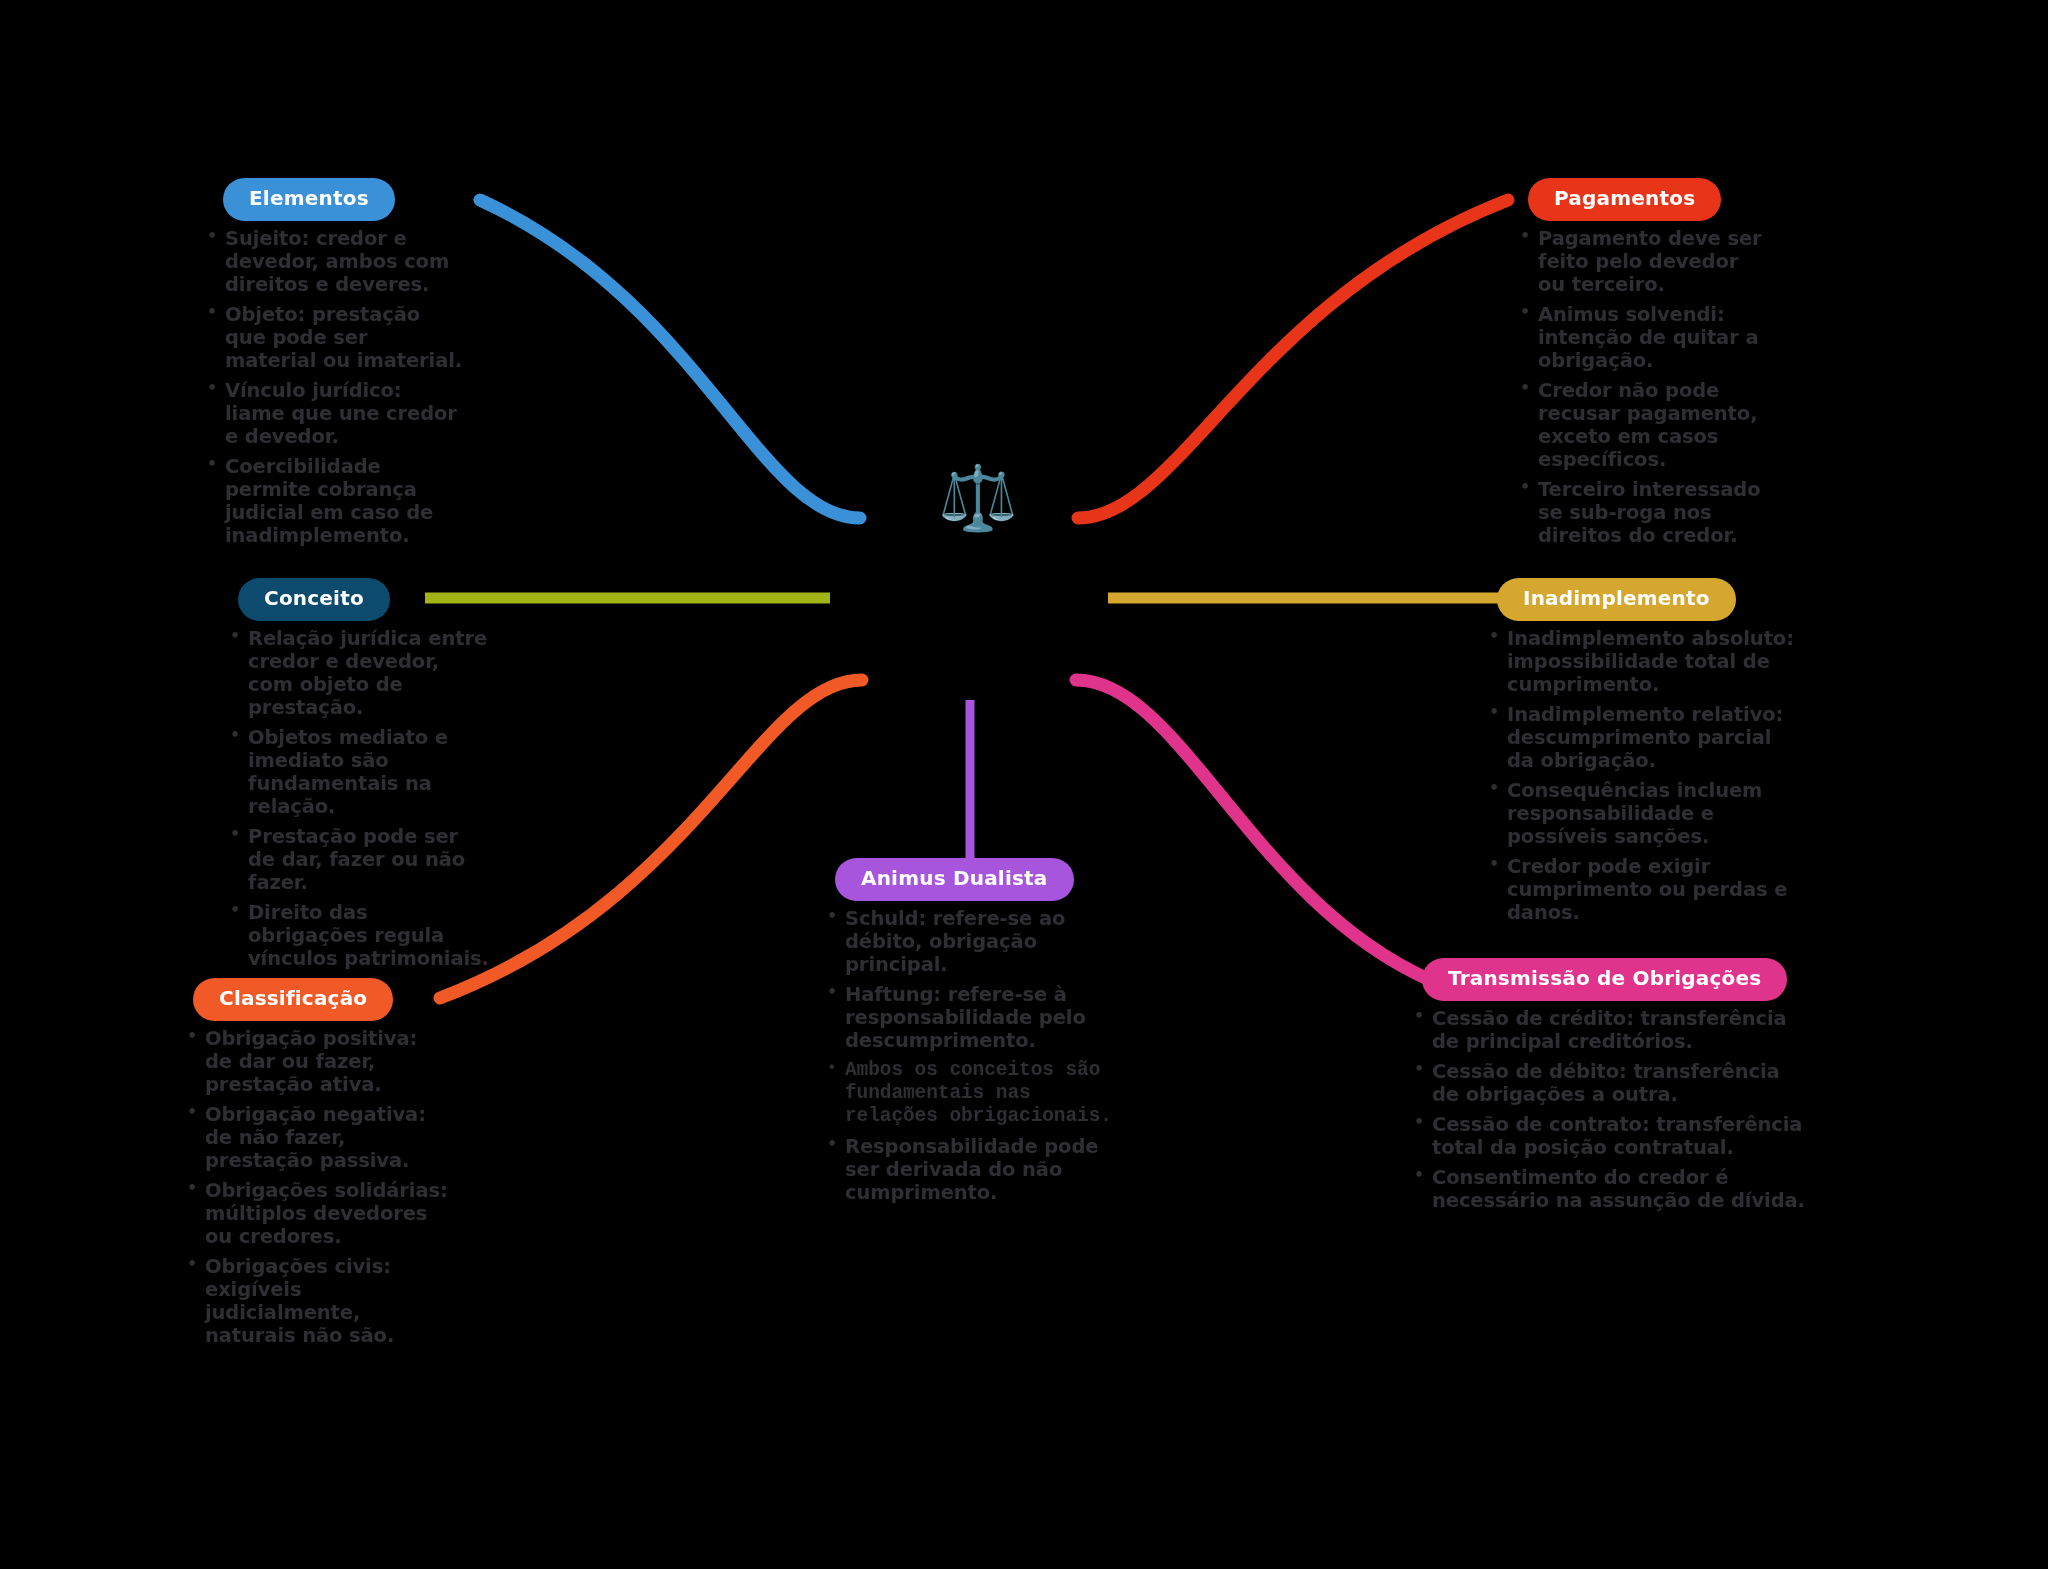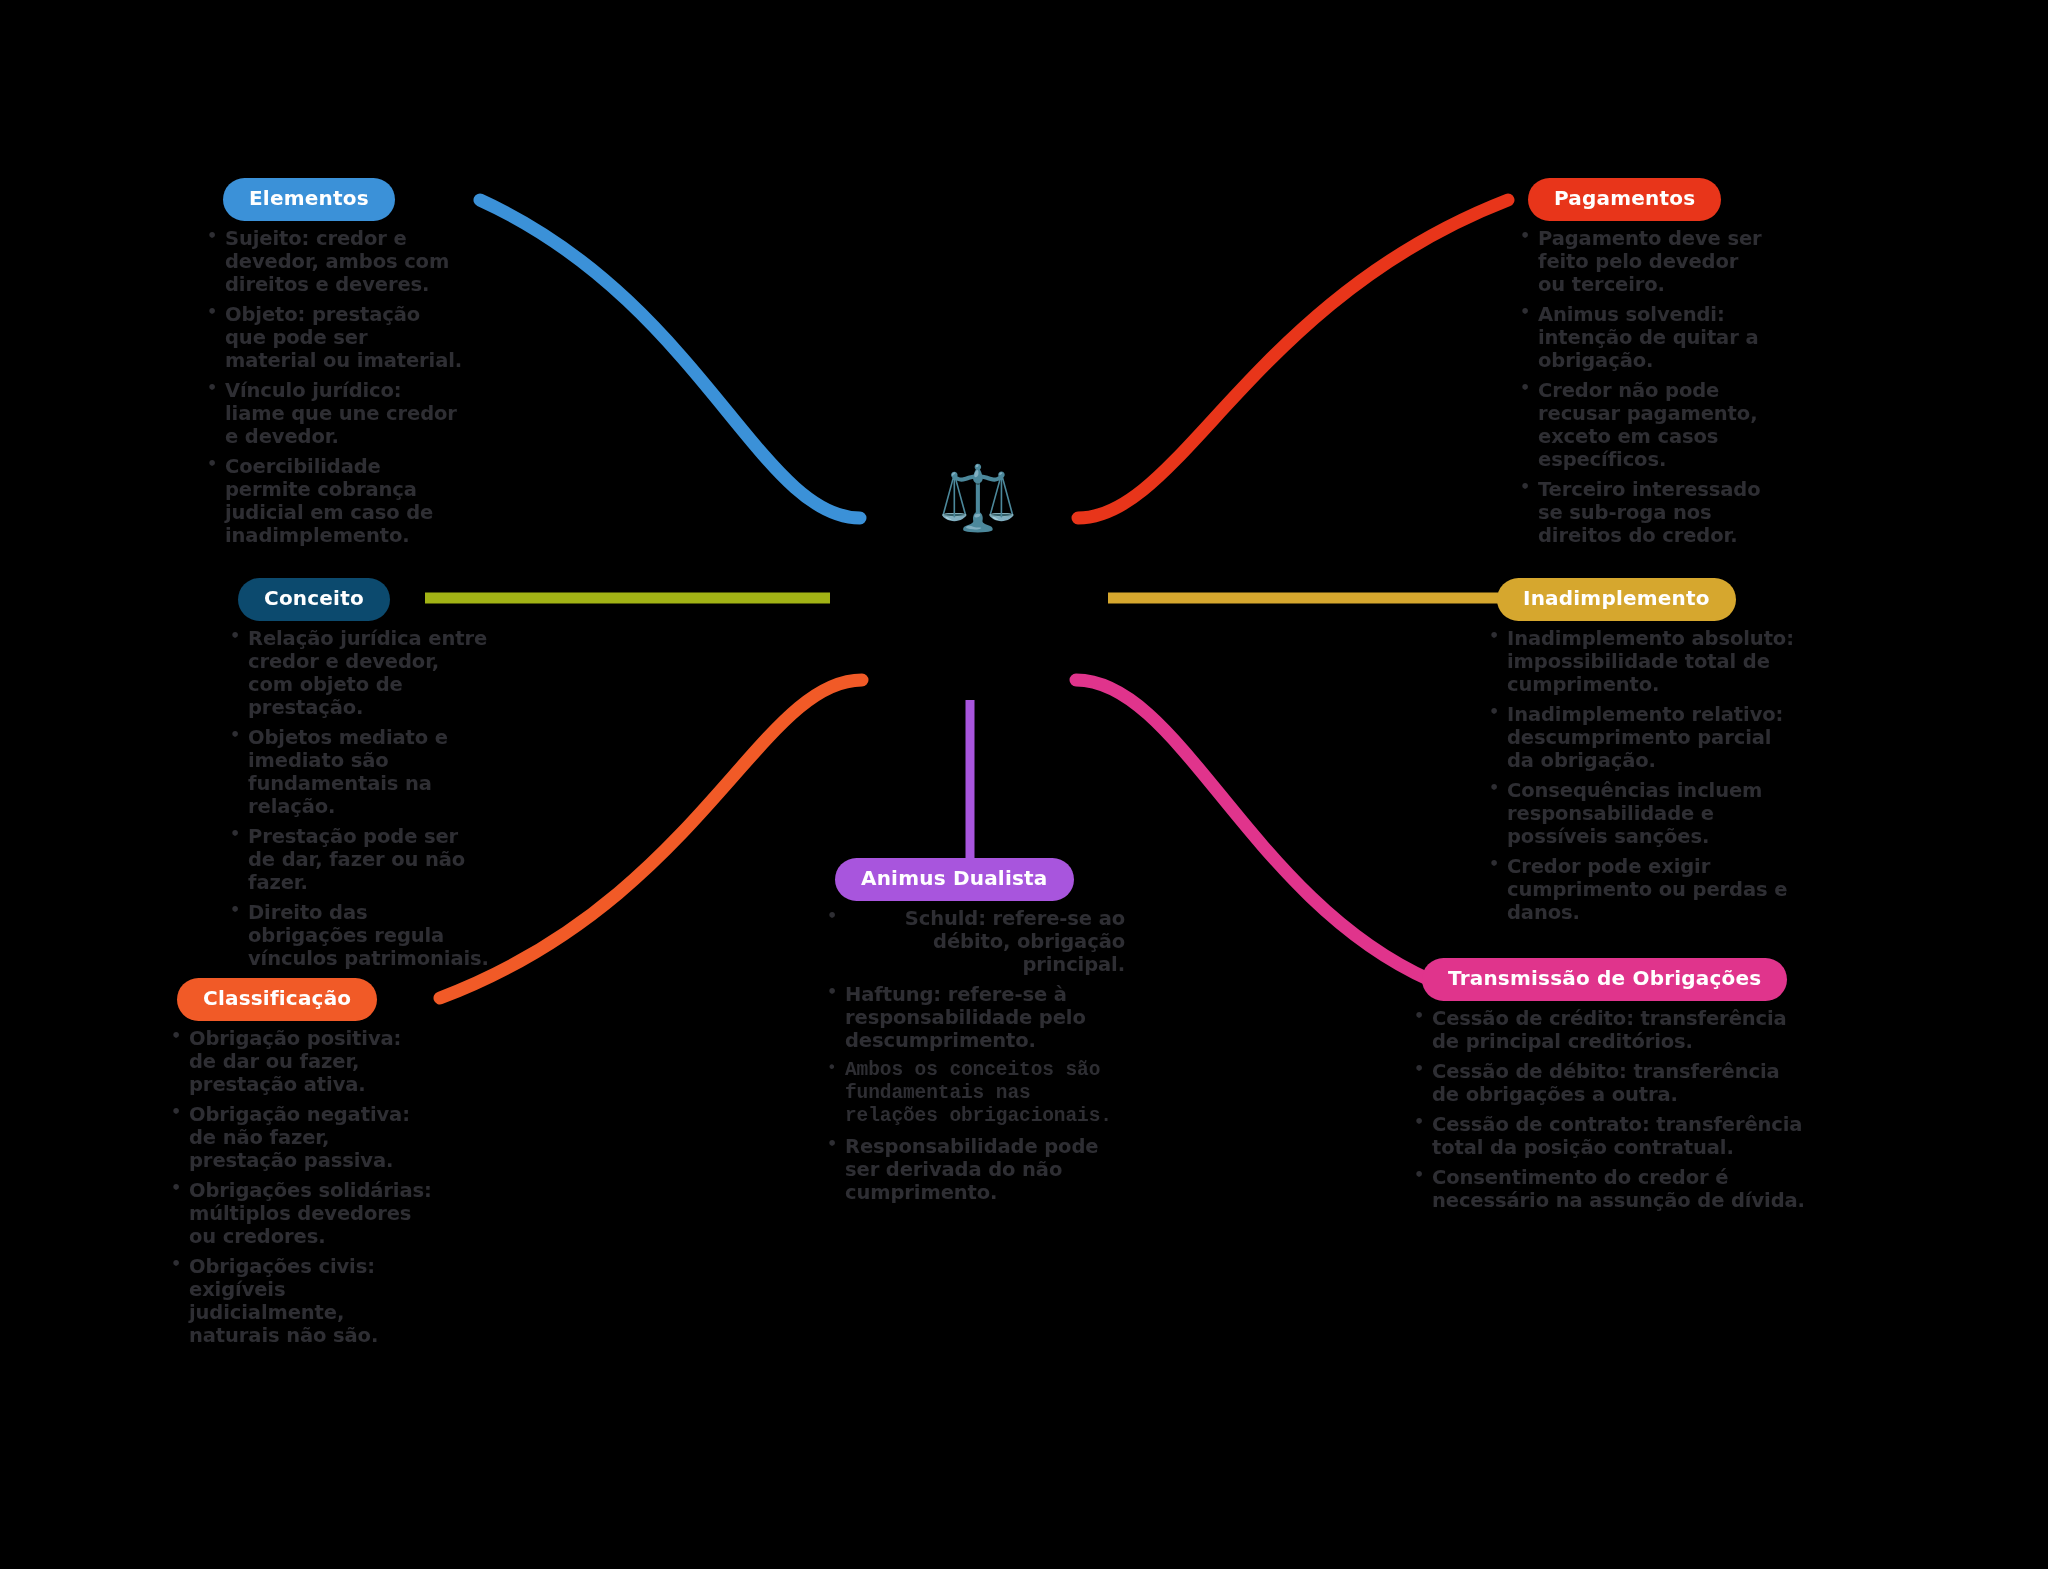--- a/index.html
+++ b/index.html
@@ -74,21 +74,21 @@
     position: absolute;
     left: 2px;
     top: 0;
     color: #2e2e33;
     font-size: 16px;
   }
 
   
   #branch-elementos      { left: 205px;  top: 178px;  width: 260px; }
   #branch-conceito       { left: 228px;  top: 578px;  width: 262px; }
-  #branch-classificacao  { left: 169px;  top: 978px;  width: 265px; }
+  #branch-classificacao  { left: 185px;  top: 978px;  width: 265px; }
   #branch-teoria         { left: 825px;  top: 858px;  width: 300px; }
   #branch-pagamentos     { left: 1518px; top: 178px;  width: 250px; }
   #branch-inadimplemento { left: 1487px; top: 578px;  width: 310px; }
   #branch-transmissao    { left: 1412px; top: 958px;  width: 400px; }
 
   
   #branch-elementos .pill      { margin-left: 18px; }
   #branch-conceito .pill       { margin-left: 10px; }
   #branch-classificacao .pill  { margin-left: 8px; }
   #branch-teoria .pill         { margin-left: 10px; }
@@ -146,21 +146,21 @@
       <li style="color: rgb(46, 46, 51);">Obrigação positiva: de dar ou fazer, prestação ativa.</li>
       <li style="color: rgb(46, 46, 51);">Obrigação negativa: de não fazer, prestação passiva.</li>
       <li style="color: rgb(46, 46, 51);">Obrigações solidárias: múltiplos devedores ou credores.</li>
       <li style="color: rgb(46, 46, 51);">Obrigações civis: exigíveis judicialmente, naturais não são.</li>
     </ul>
   </div>
 
   <div class="branch" id="branch-teoria">
     <div class="pill" style="background-color: rgb(168, 85, 221);">Animus Dualista</div>
     <ul class="bullets">
-      <li style="color: rgb(46, 46, 51); text-align: right;">Schuld: refere-se ao débito, obrigação principal.</li>
+      <li style="color: rgb(46, 46, 51);">Schuld: refere-se ao débito, obrigação principal.</li>
       <li style="color: rgb(46, 46, 51);">Haftung: refere-se à responsabilidade pelo descumprimento.</li>
       <li style="color: rgb(46, 46, 51); font-family: Liberation Mono, monospace;">Ambos os conceitos são fundamentais nas relações obrigacionais.</li>
       <li style="color: rgb(46, 46, 51);">Responsabilidade pode ser derivada do não cumprimento.</li>
     </ul>
   </div>
 
   <div class="branch" id="branch-pagamentos">
     <div class="pill" style="background-color: rgb(232, 53, 26);">Pagamentos</div>
     <ul class="bullets">
       <li style="color: rgb(46, 46, 51);">Pagamento deve ser feito pelo devedor ou terceiro.</li>

